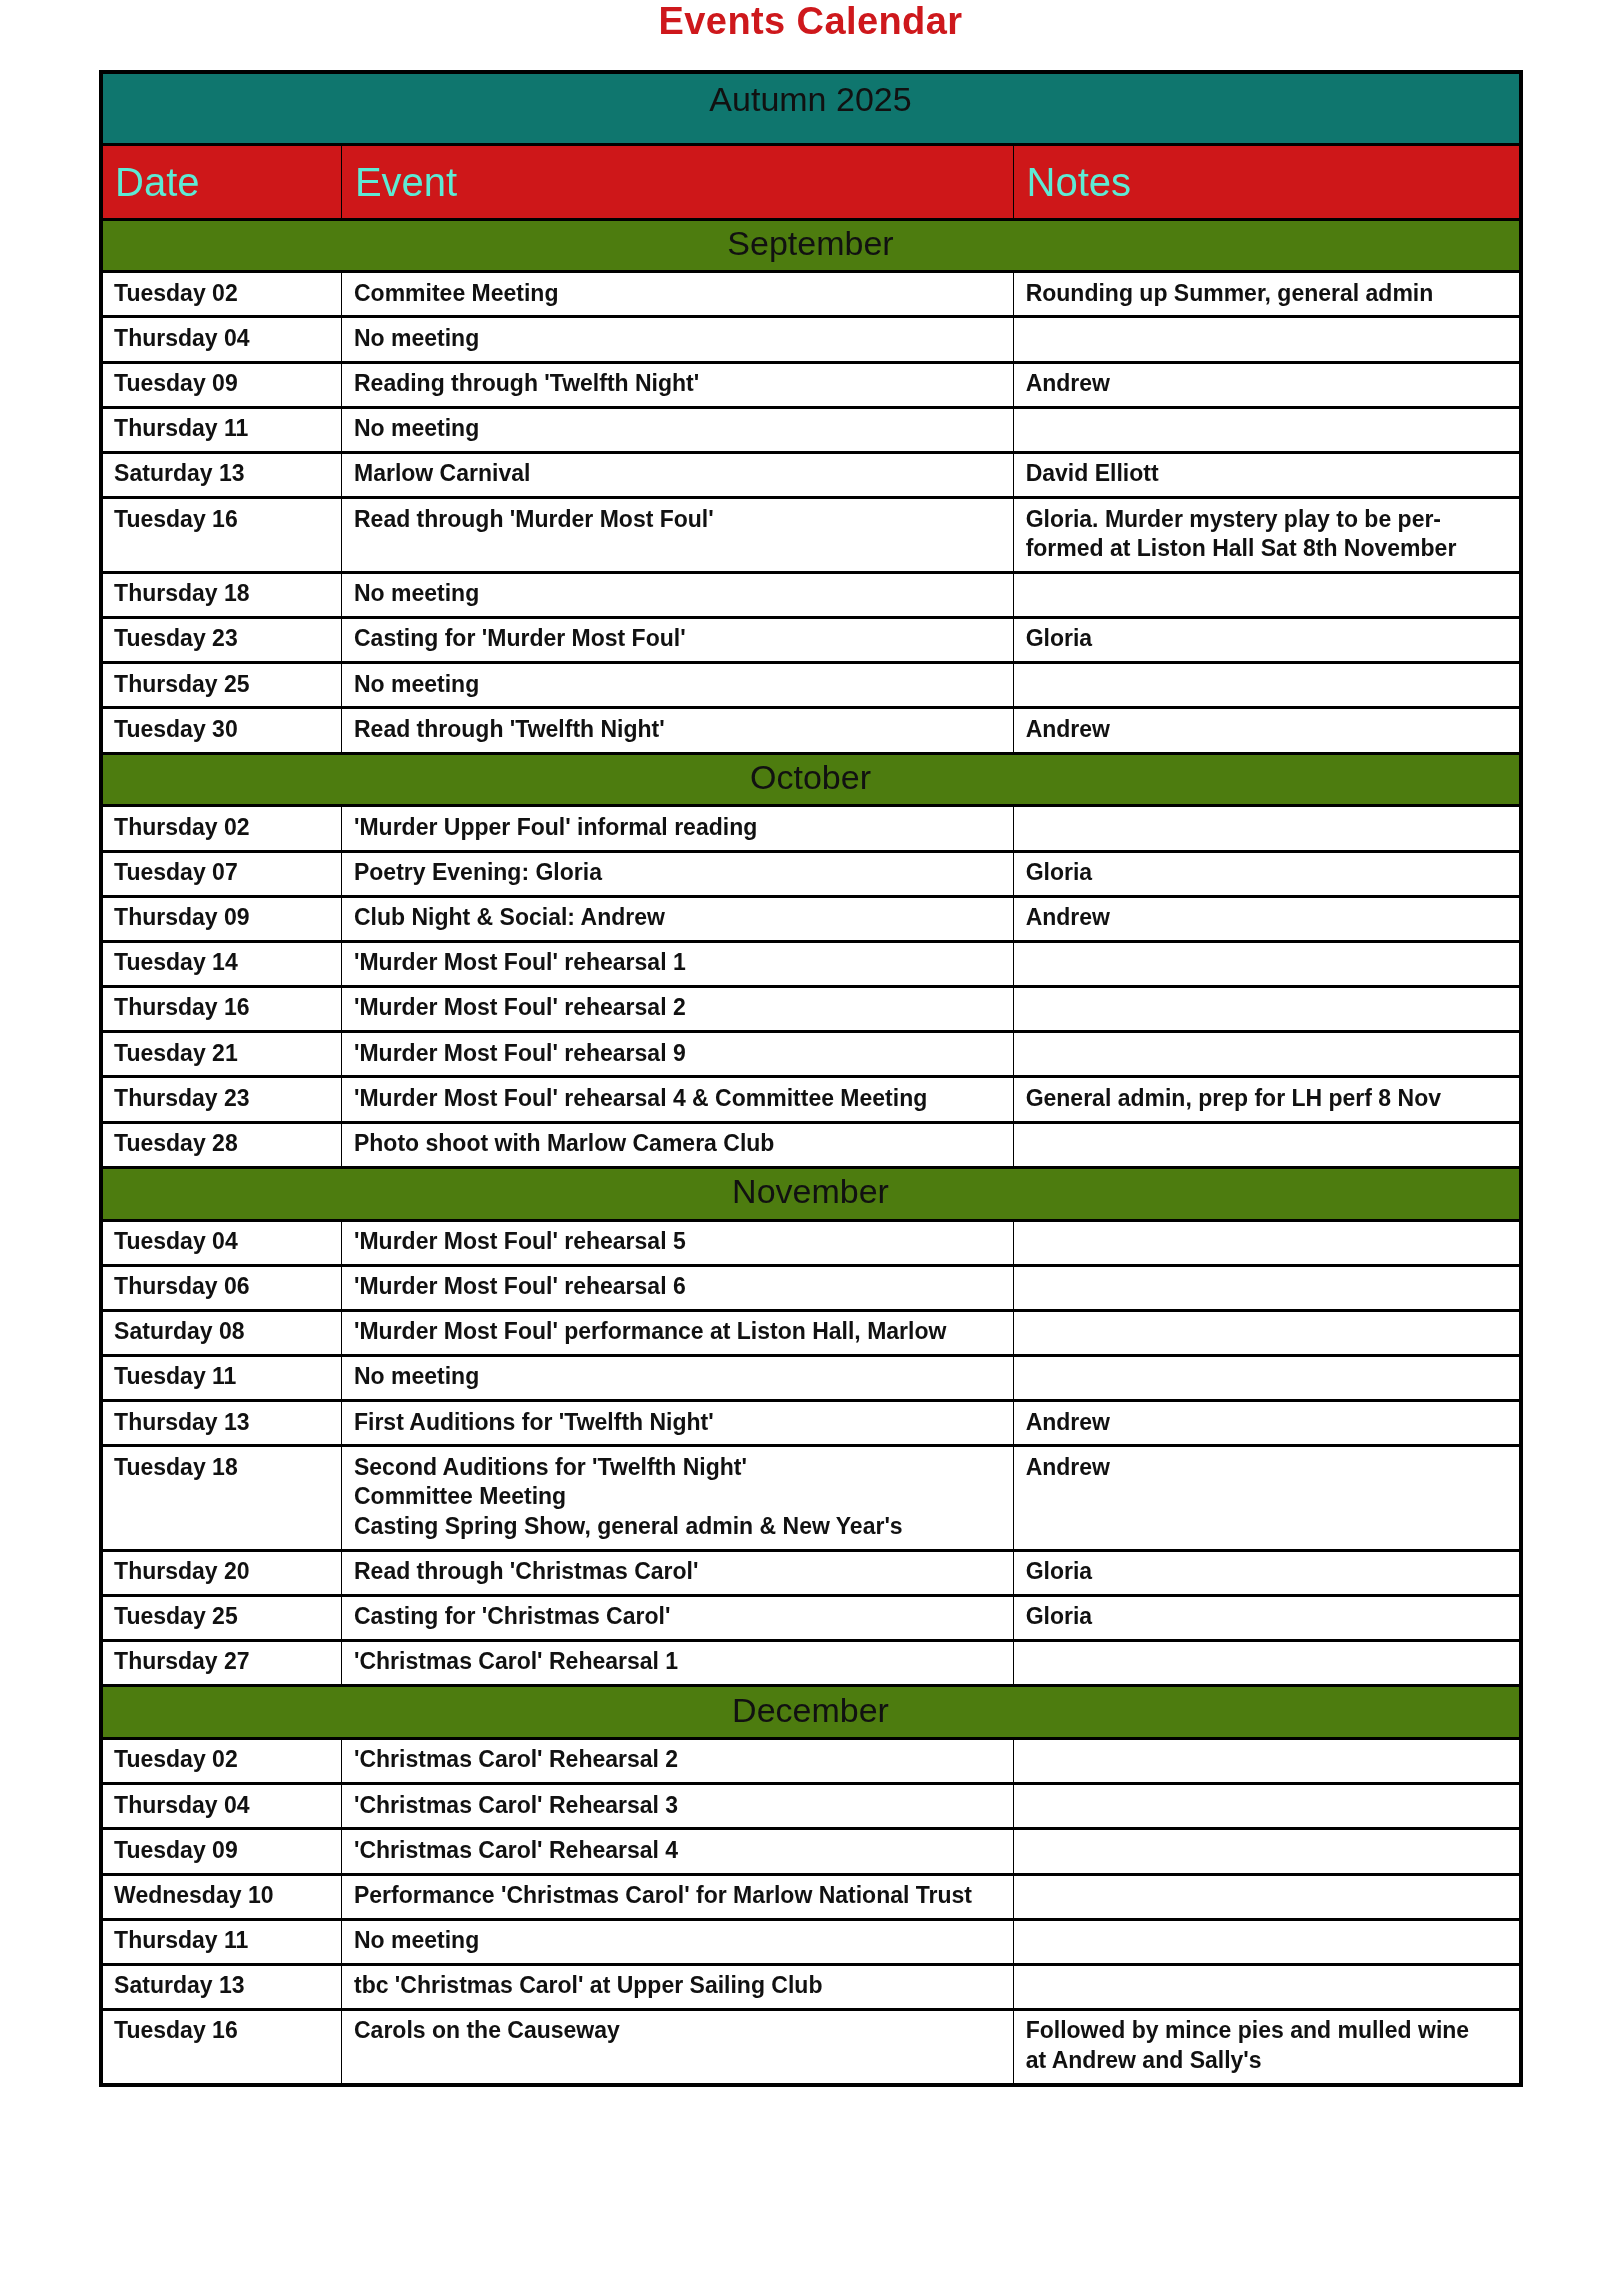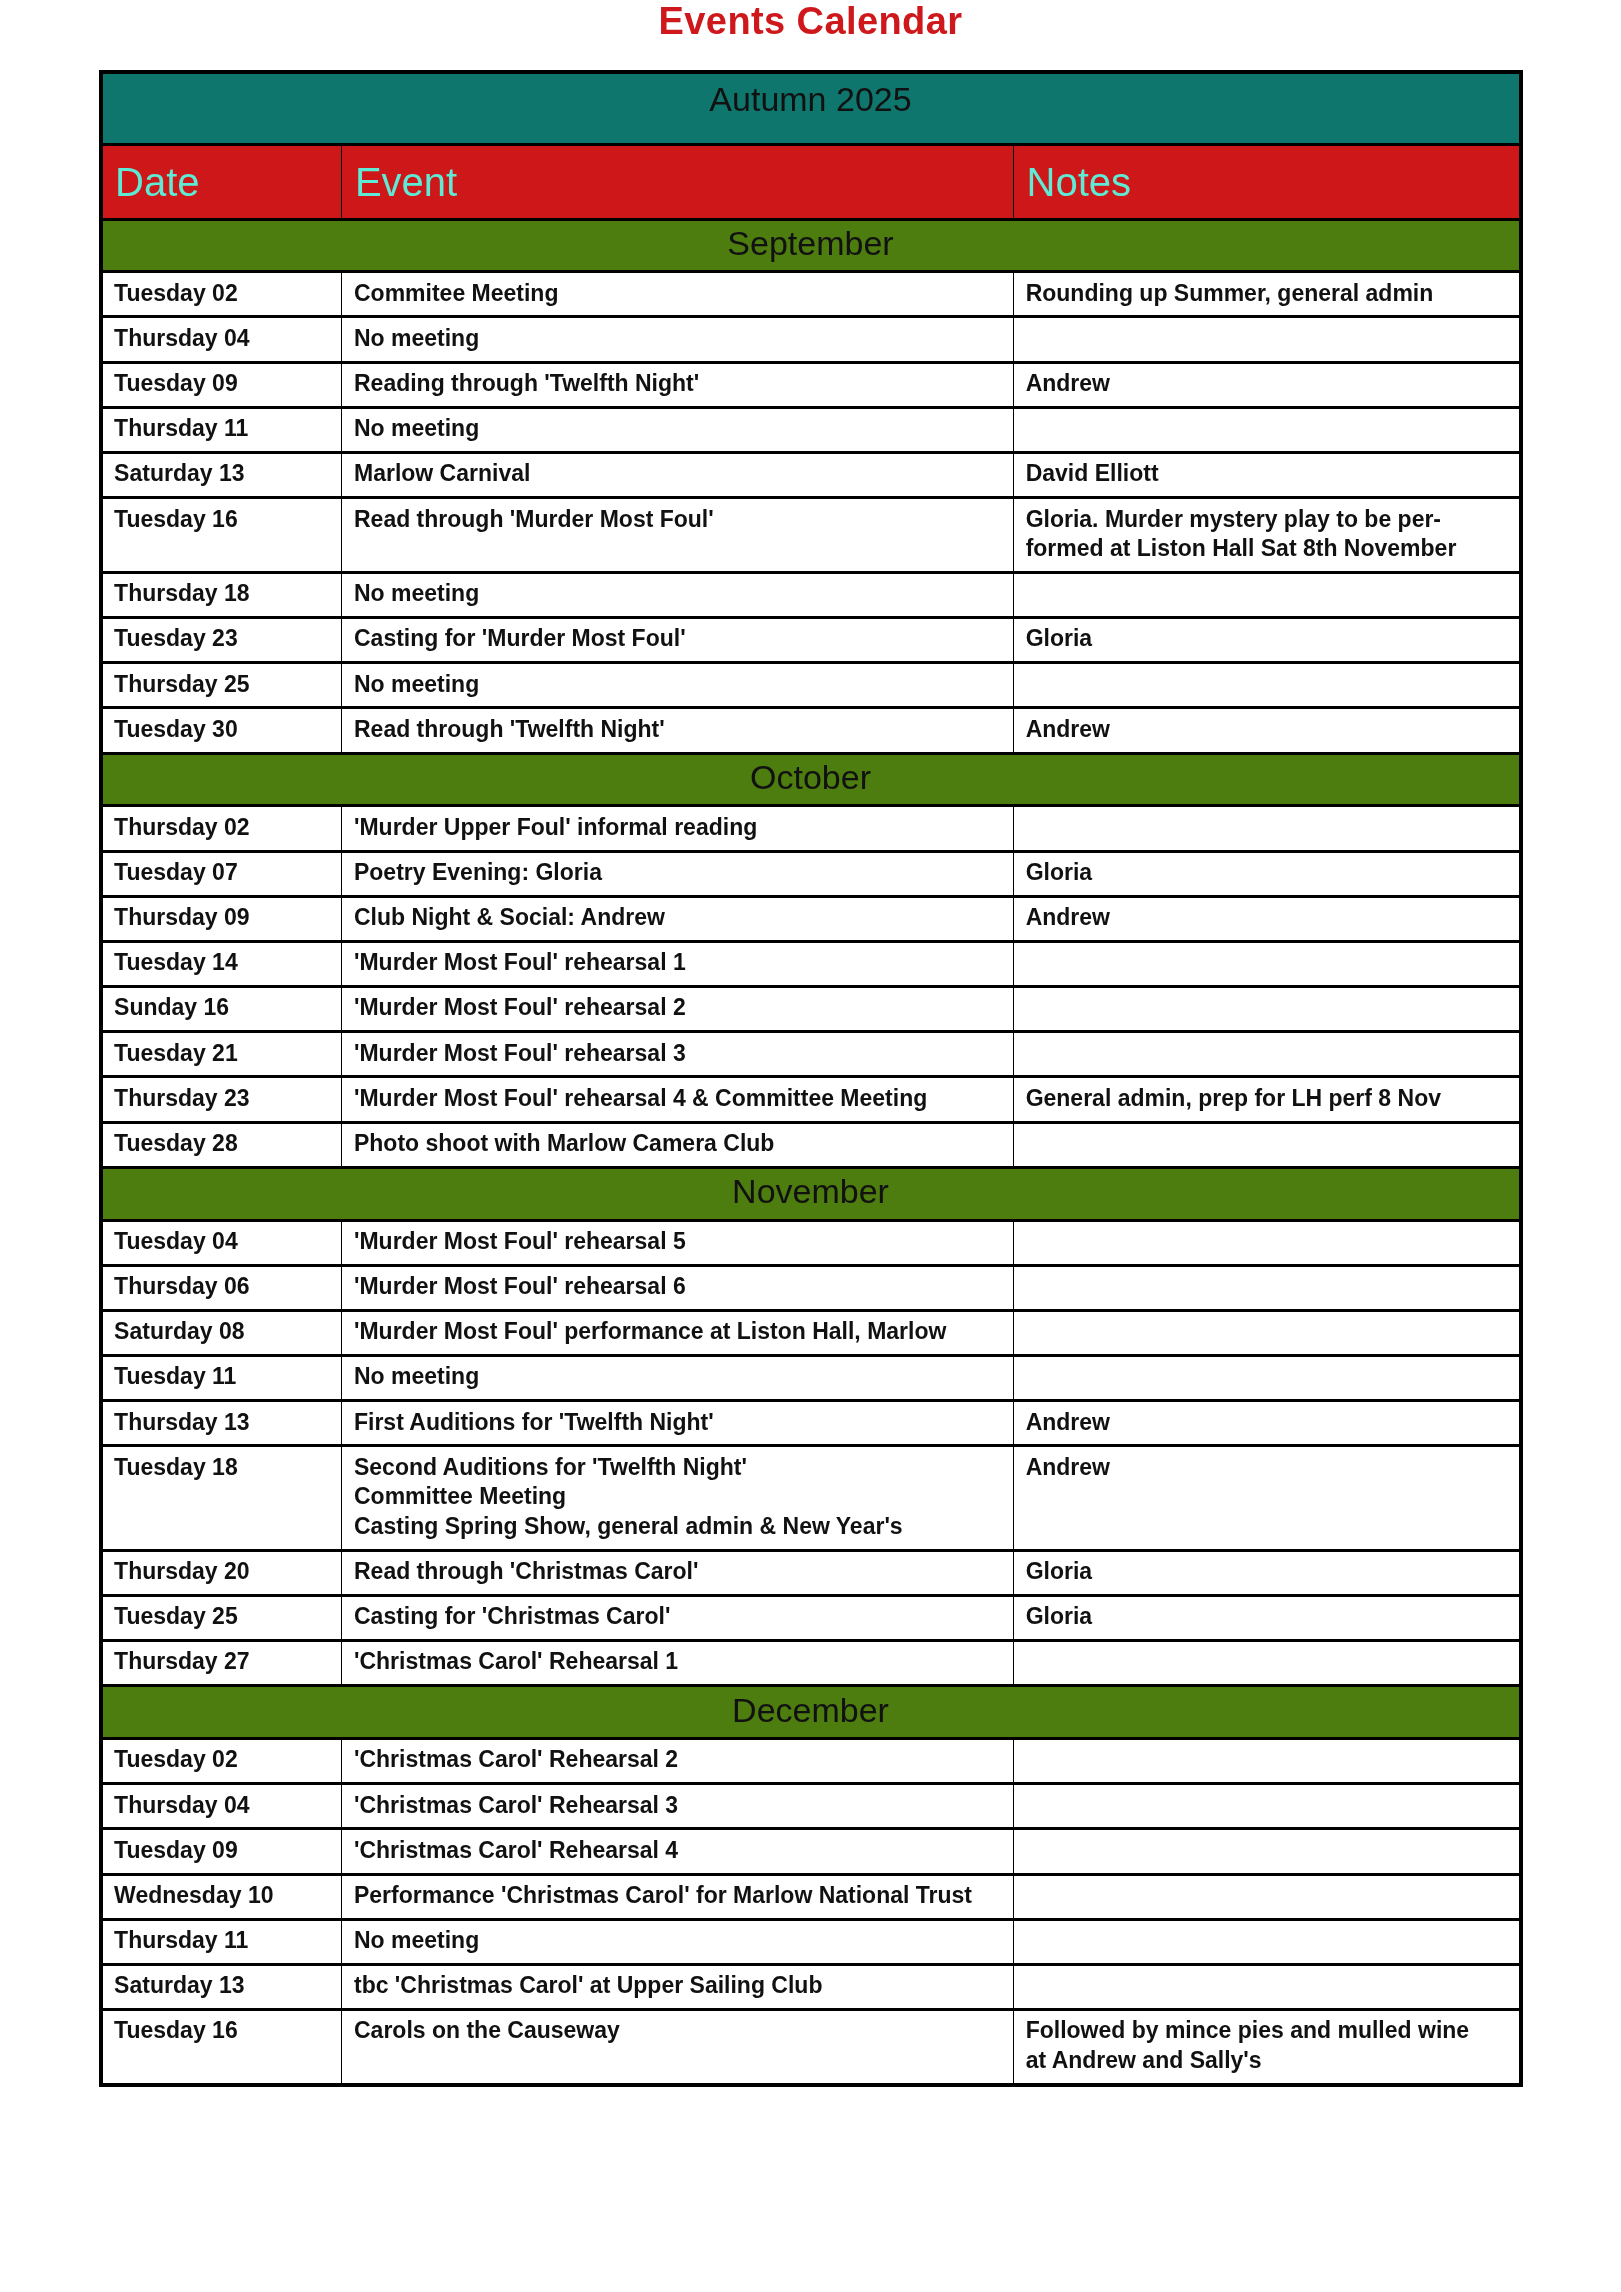--- a/index.html
+++ b/index.html
@@ -172,27 +172,27 @@
           <td class="cell">Thursday 09</td>
           <td class="cell">Club Night &amp; Social: Andrew</td>
           <td class="cell">Andrew</td>
         </tr>
         <tr class="event-row">
           <td class="cell">Tuesday 14</td>
           <td class="cell">'Murder Most Foul' rehearsal 1</td>
           <td class="cell"></td>
         </tr>
         <tr class="event-row">
-          <td class="cell">Sunday 16</td>
+          <td class="cell">Thursday 16</td>
           <td class="cell">'Murder Most Foul' rehearsal 2</td>
           <td class="cell"></td>
         </tr>
         <tr class="event-row">
           <td class="cell">Tuesday 21</td>
-          <td class="cell">'Murder Most Foul' rehearsal 3</td>
+          <td class="cell">'Murder Most Foul' rehearsal 9</td>
           <td class="cell"></td>
         </tr>
         <tr class="event-row">
           <td class="cell">Thursday 23</td>
           <td class="cell">'Murder Most Foul' rehearsal 4 &amp; Committee Meeting</td>
           <td class="cell">General admin, prep for LH perf 8 Nov</td>
         </tr>
         <tr class="event-row">
           <td class="cell">Tuesday 28</td>
           <td class="cell">Photo shoot with Marlow Camera Club</td>

